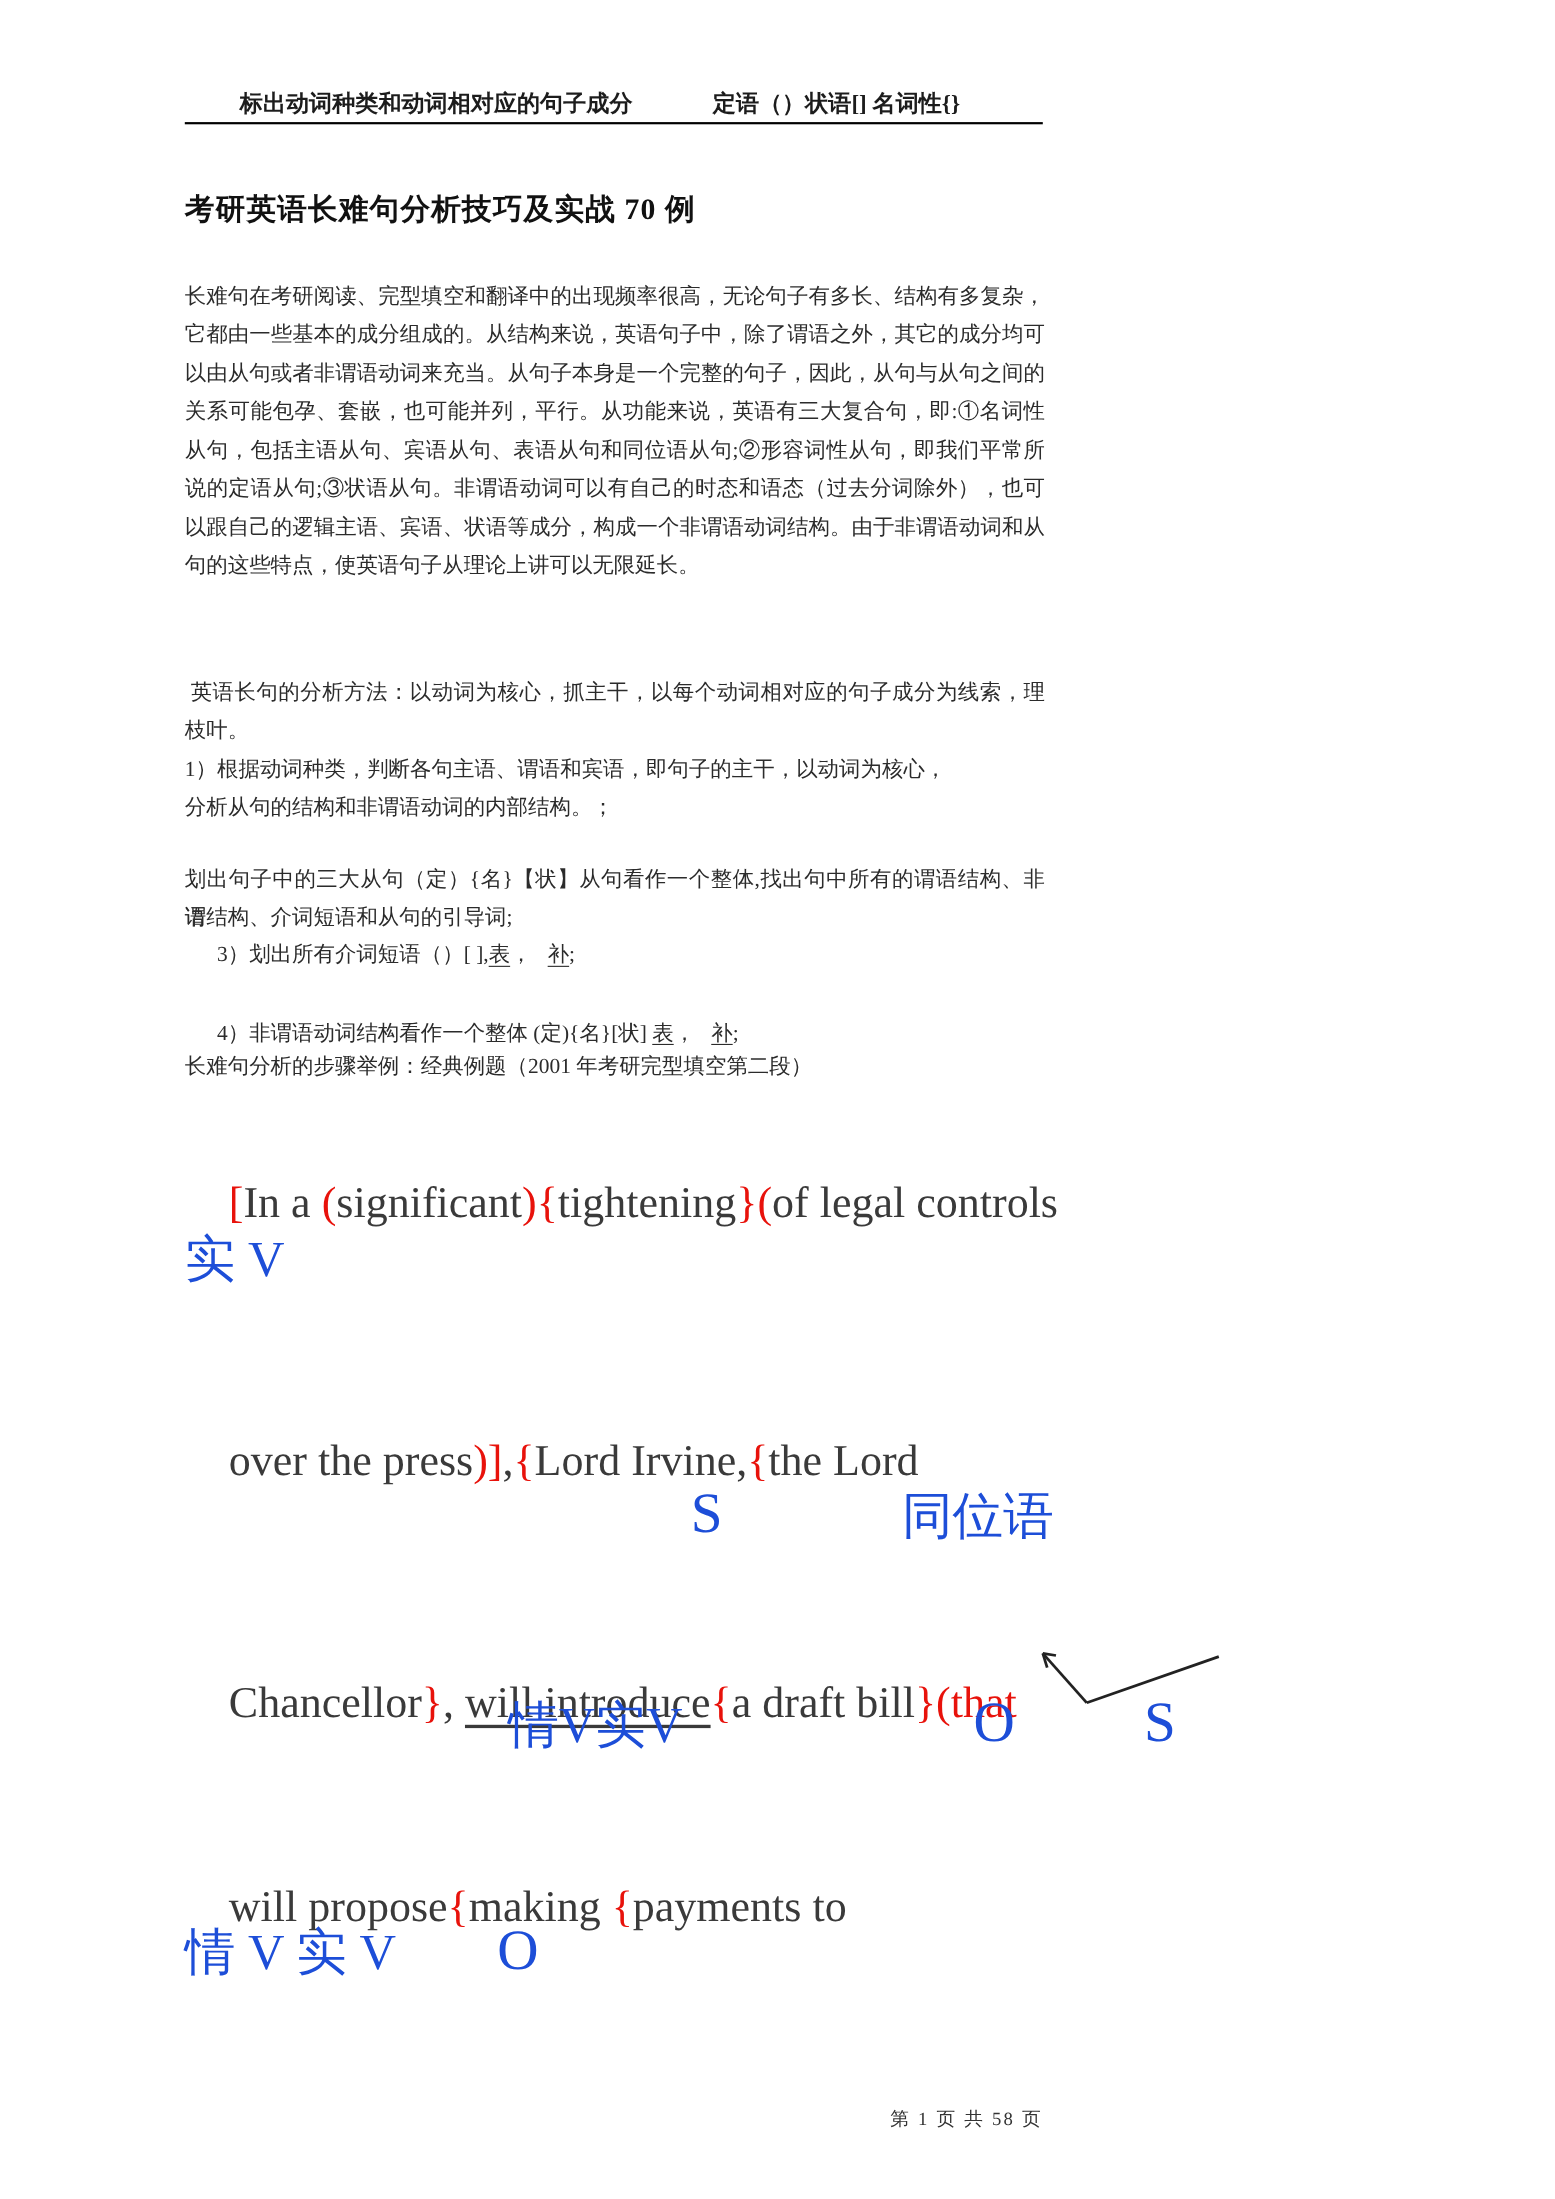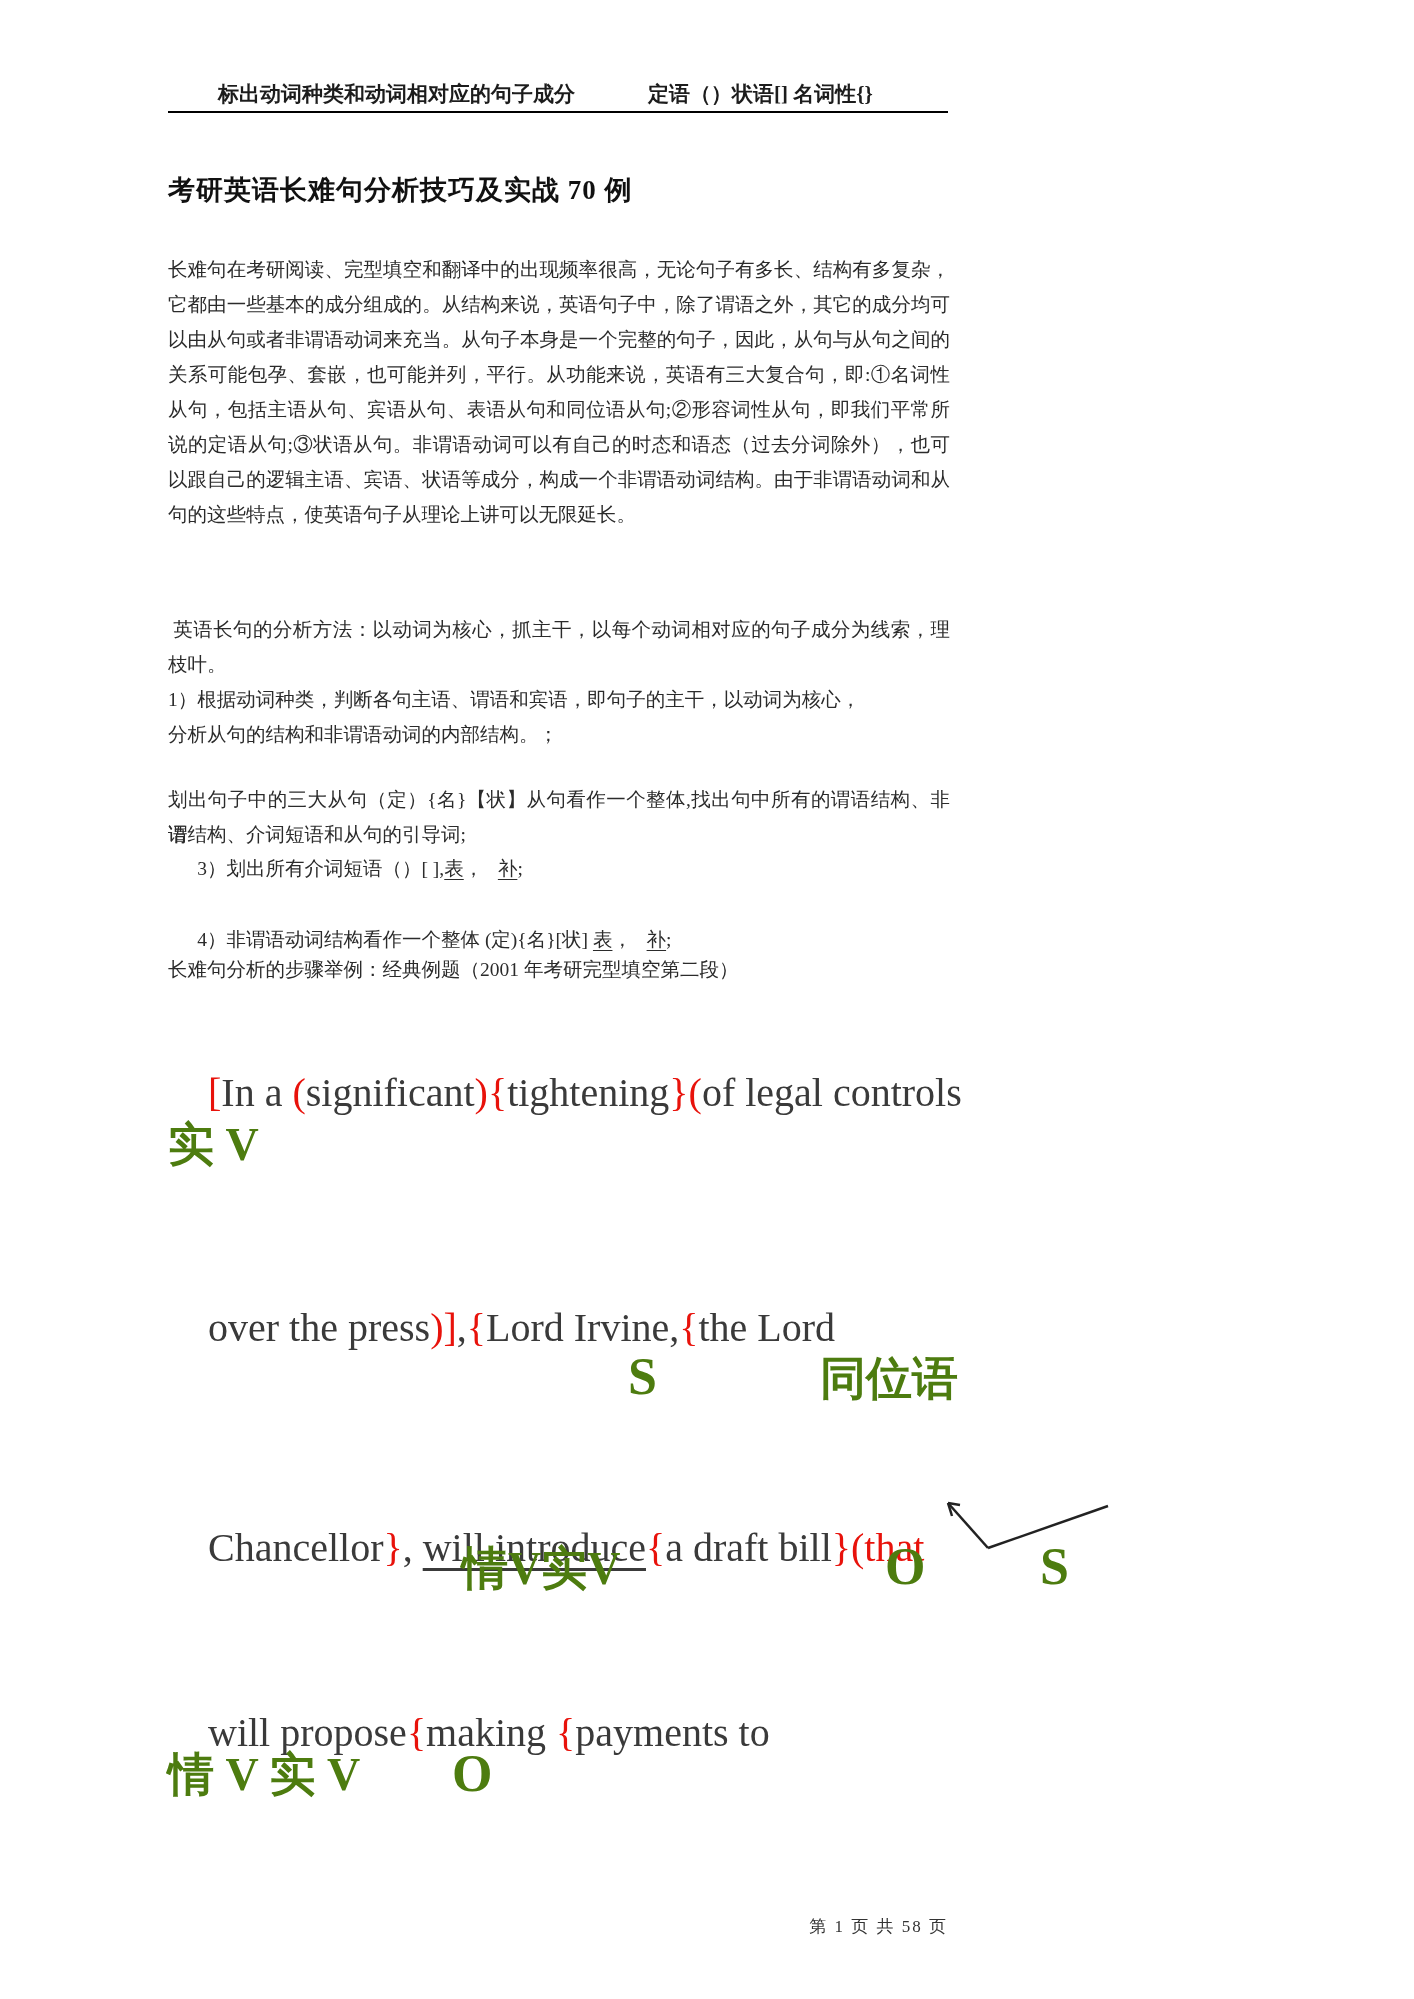--- a/index.html
+++ b/index.html
@@ -15,21 +15,21 @@
   .doc-title { position:absolute; left:168px; top:142px; width:780px; text-align:left;
                font-size:27px; font-weight:bold; color:#111; letter-spacing:1px;margin-top:30px; }
   .para { position:absolute; left:168px; width:782px; }
   .bl { font-size:19.5px; line-height:35px; height:35px; white-space:pre-wrap; color:#2b2b2b;
         text-align:justify; text-align-last:justify; }
   .bl.last { text-align-last:left; }
   .u { text-decoration:underline; text-underline-offset:4px; }
   .exline { position:absolute; left:168px; font-size:40px; line-height:62px; white-space:pre; color:#3a3a3a;font-family:Liberation Serif, serif; }
   .rd { color:#e8120b; }
   .ul { text-decoration:underline; text-decoration-thickness:3px; text-underline-offset:7px; }
-  .exlabel { position:absolute; white-space:pre; color:#4d7c0f;font-weight:bold; }
+  .exlabel { position:absolute; white-space:pre; color:#1d4ed8; }
   .lab-cjk { font-size:46px; line-height:54px; }
   .lab-en  { font-size:52px; line-height:58px; }
   .arrow-wrap { position:absolute; left:938px; top:1493px; width:180px; height:70px; }
   .footer { position:absolute; left:168px; top:1915px; width:780px; text-align:right;
             font-size:17px; color:#333; letter-spacing:2px; }
 </style>
 </head>
 <body>
 
 <div class="page">

